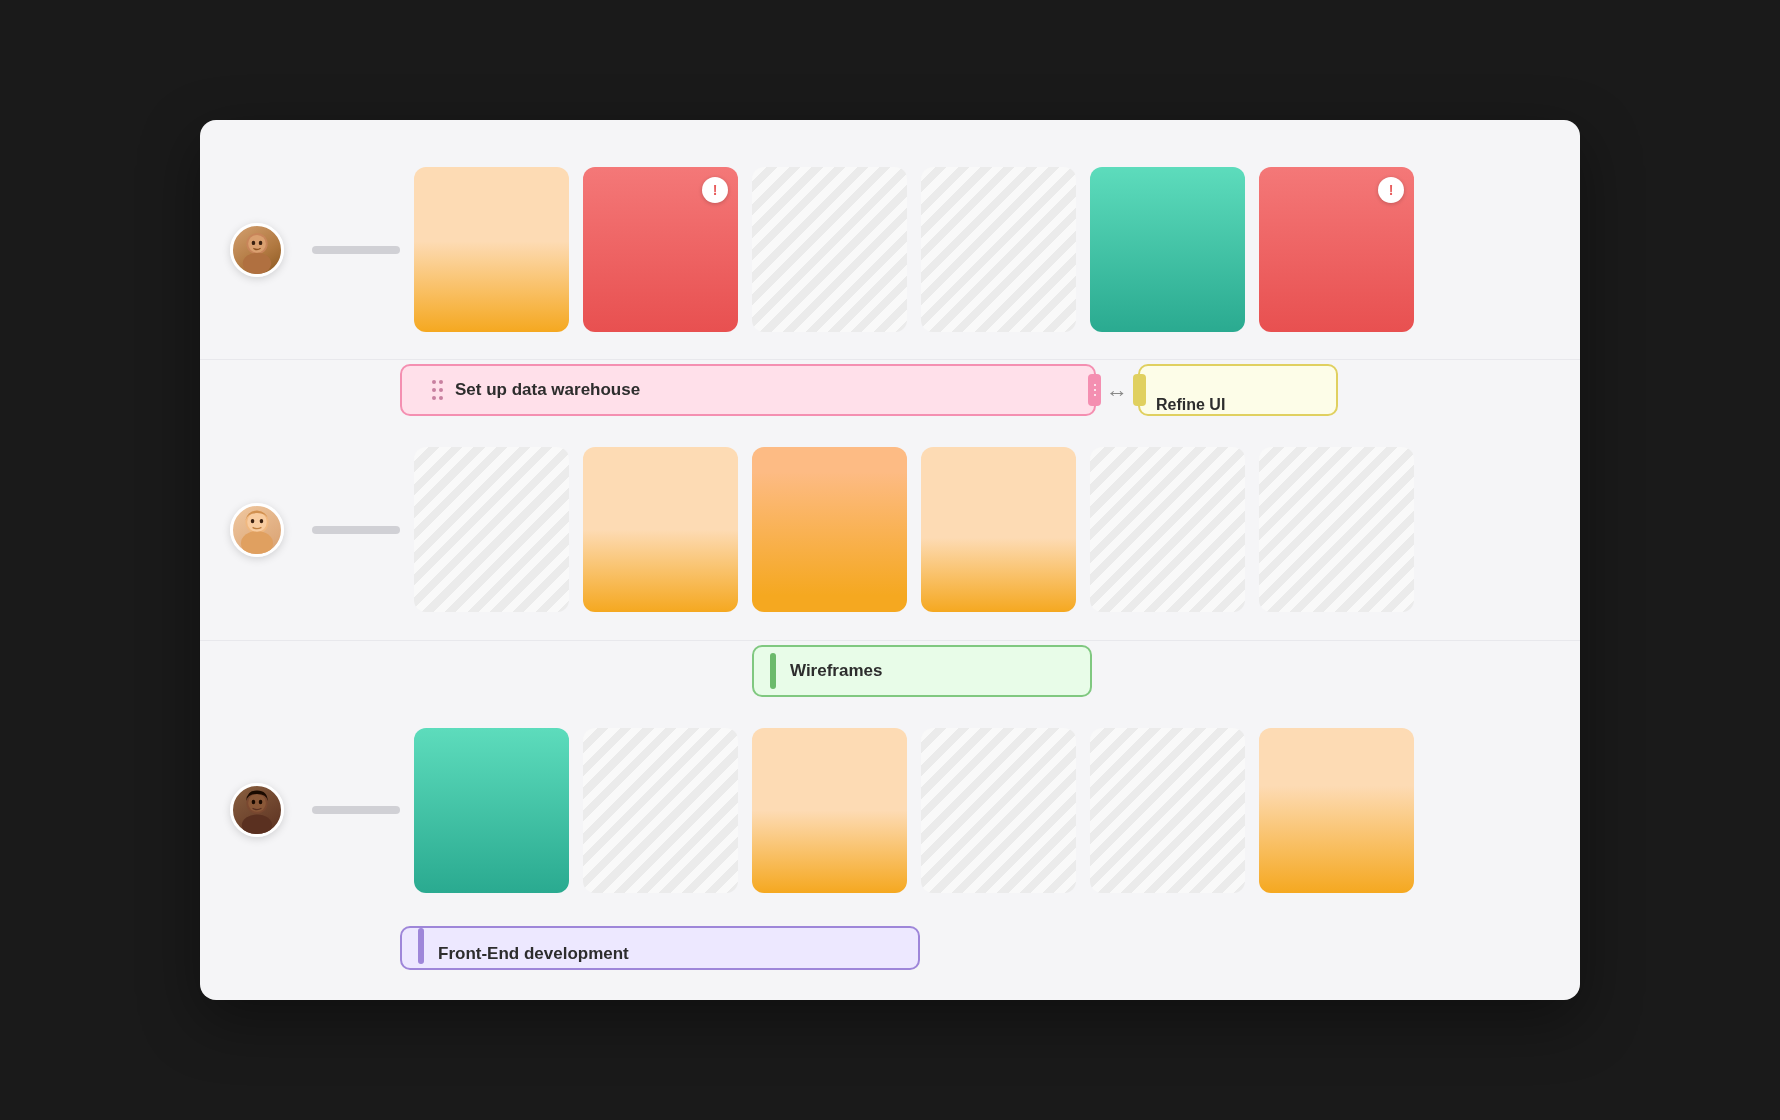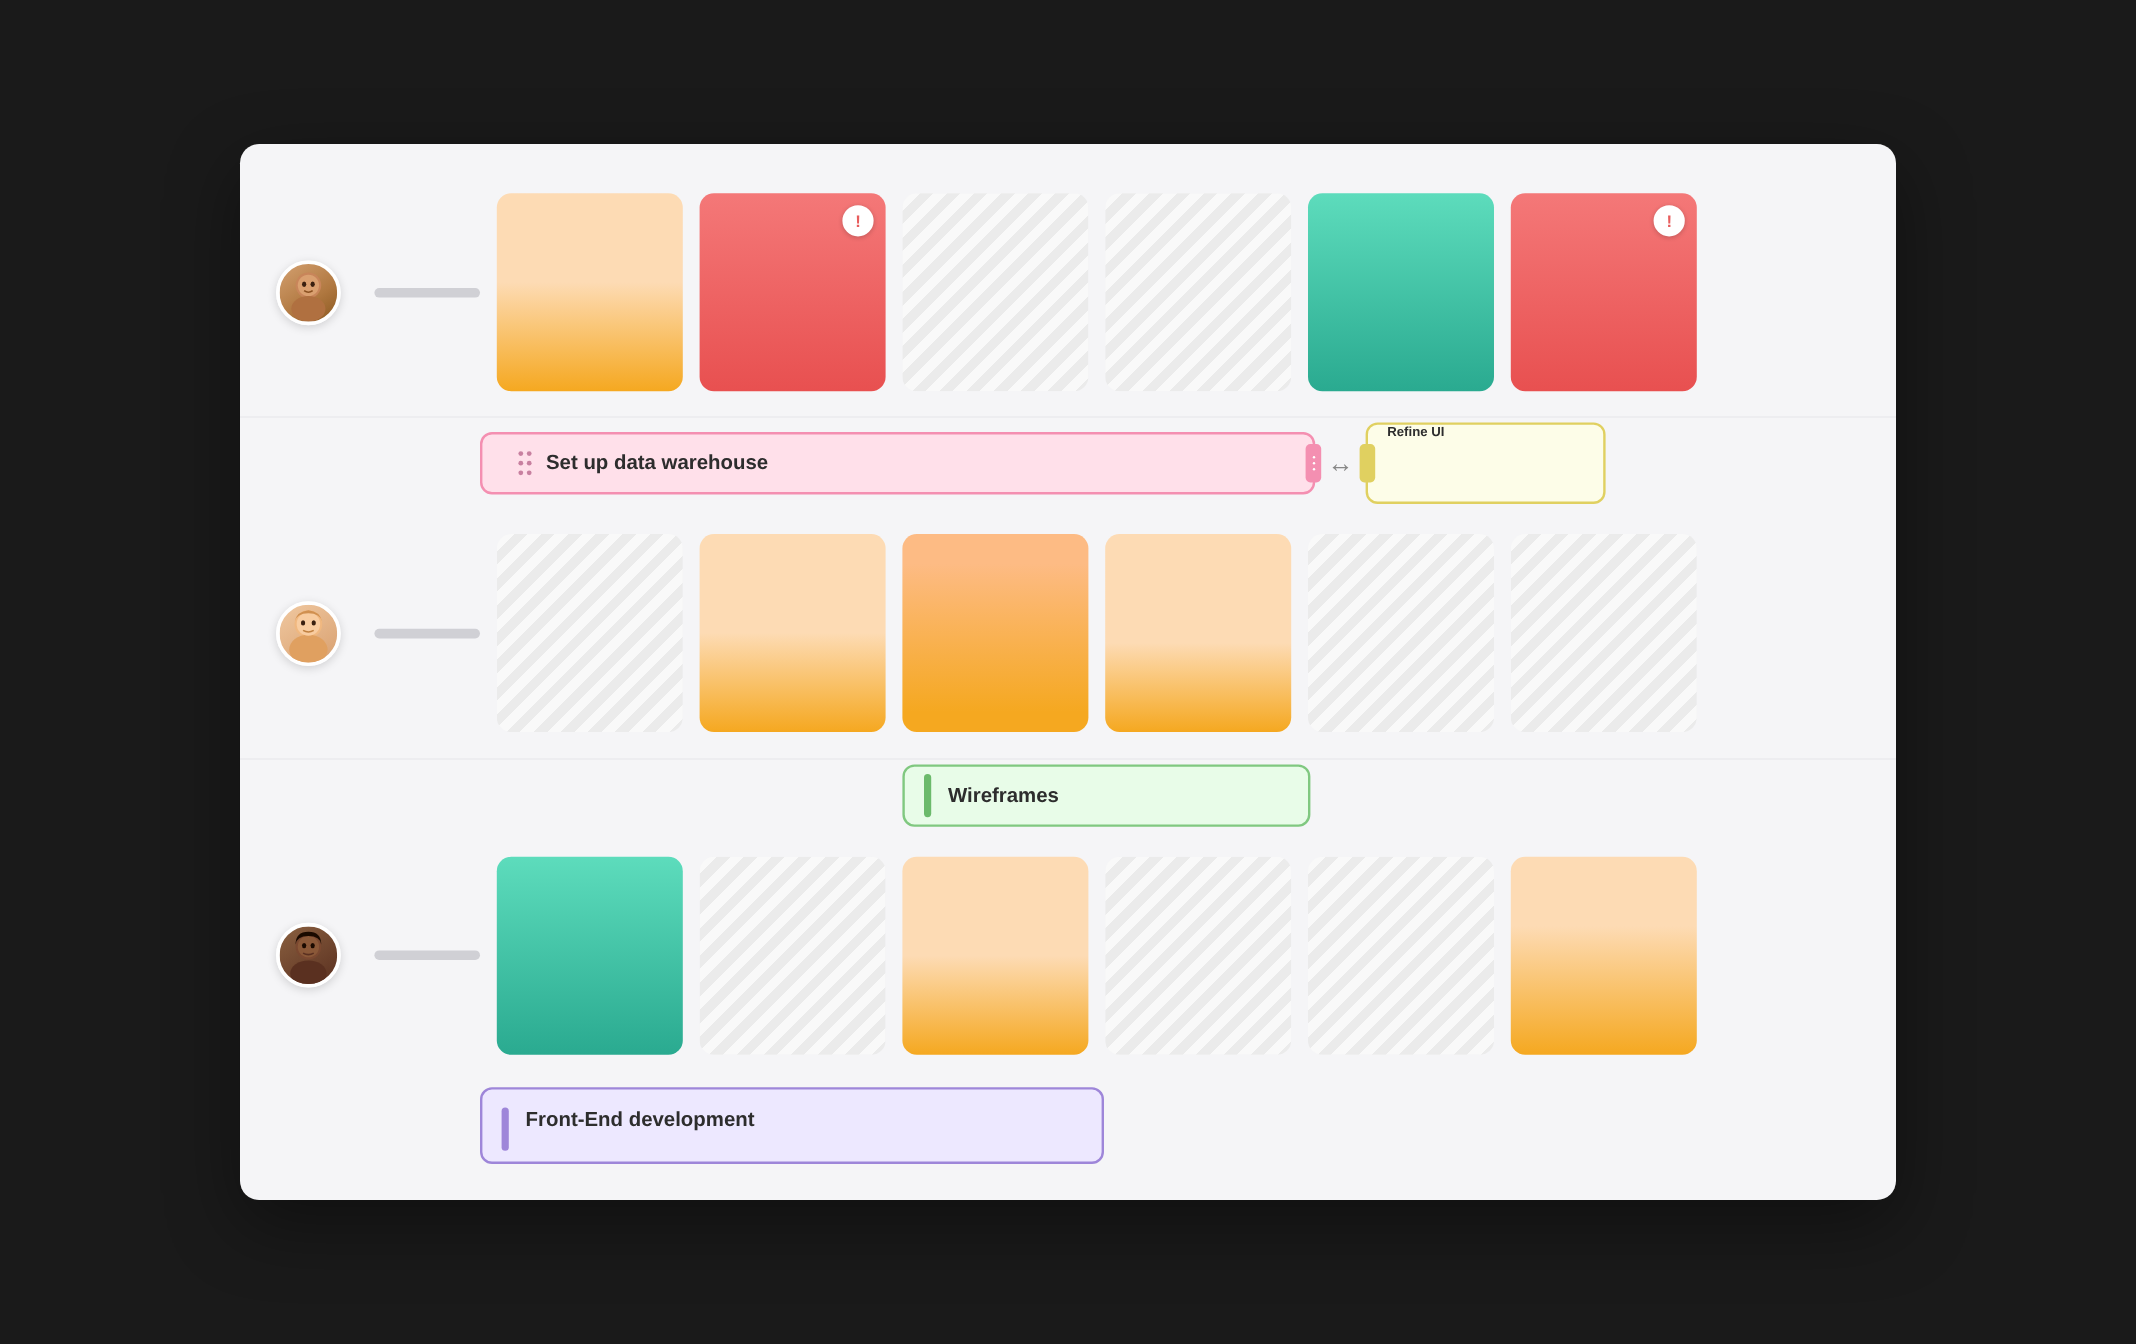--- a/index.html
+++ b/index.html
@@ -170,21 +170,21 @@
           <div style="display:flex;flex-direction:column;gap:3px;">
             <span style="width:2px;height:2px;background:white;border-radius:50%;display:block;"></span>
             <span style="width:2px;height:2px;background:white;border-radius:50%;display:block;"></span>
             <span style="width:2px;height:2px;background:white;border-radius:50%;display:block;"></span>
           </div>
         </div>
       </div>
 
       <div style="color:#888;font-size:22px;cursor:col-resize;margin:0 -4px;">↔</div>
 
-      <div style="display:flex; align-items:flex-start; height:68px; border-radius:10px; padding:0 16px; font-size:11px; font-weight:700; color:#2d2d2d; background:#fdfde8; border:2px solid #e0d060; width:200px; position:relative; flex-shrink:0;">
+      <div style="display:flex; align-items:flex-end; height:52px; border-radius:10px; padding:0 16px; font-size:16px; font-weight:700; color:#2d2d2d; background:#fdfde8; border:2px solid #e0d060; width:200px; position:relative; flex-shrink:0;">
         <span>Refine UI</span>
         <div style="position:absolute;left:-7px;top:50%;transform:translateY(-50%);width:13px;height:32px;background:#e0d060;border-radius:4px;cursor:col-resize;"></div>
       </div>
     </div>
 
     <div class="main-row" style="flex:1; border-bottom: 1px solid #e8e8ec;">
       <div class="user-col">
         <div class="avatar" style="display:flex; align-items:center; justify-content:center; overflow:hidden; background: linear-gradient(145deg, #f0c8a0 0%, #d8a070 100%);">
           <svg width="54" height="54" viewBox="0 0 54 54" xmlns="http://www.w3.org/2000/svg">
             <circle cx="27" cy="18" r="13" fill="#f0b880"></circle>
@@ -250,20 +250,20 @@
 
         <div class="card card-hatched"></div>
 
         <div class="card card-hatched"></div>
 
         <div class="card" style="background: linear-gradient(to bottom, #fddbb4 35%, #f5a820 100%); border-radius:12px;"></div>
       </div>
     </div>
 
     <div style="padding: 6px 30px 10px 200px; display:flex; align-items:center;">
-      <div style="display:flex; align-items:flex-start; height:64px; border-radius:10px; padding:15px 16px; font-size:17px; font-weight:700; color:#2d2d2d; background:#ede8ff; border:2px solid #9e86d9; width:520px; position:relative; flex-shrink:0;">
+      <div style="display:flex; align-items:flex-end; height:44px; border-radius:10px; padding:4px 16px; font-size:17px; font-weight:700; color:#2d2d2d; background:#ede8ff; border:2px solid #9e86d9; width:520px; position:relative; flex-shrink:0;">
         <div style="width:6px;height:36px;background:#9e86d9;border-radius:3px;margin-right:14px;flex-shrink:0;"></div>
         <span>Front-End development</span>
       </div>
     </div>
 
   </div>
 </div>
 
 </body></html>

